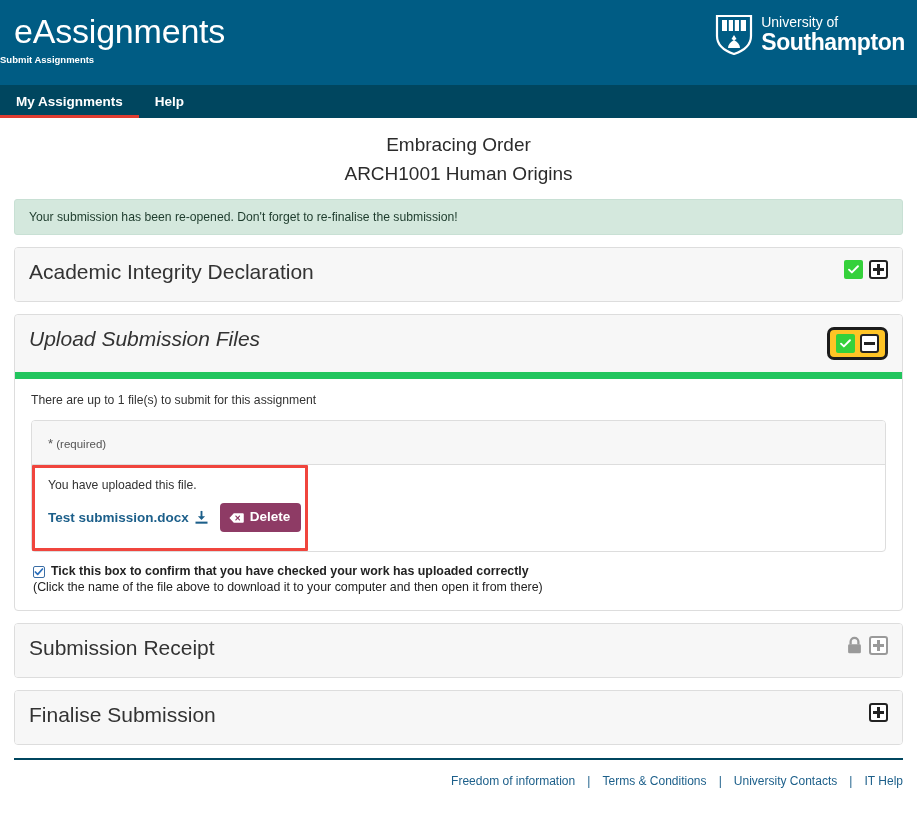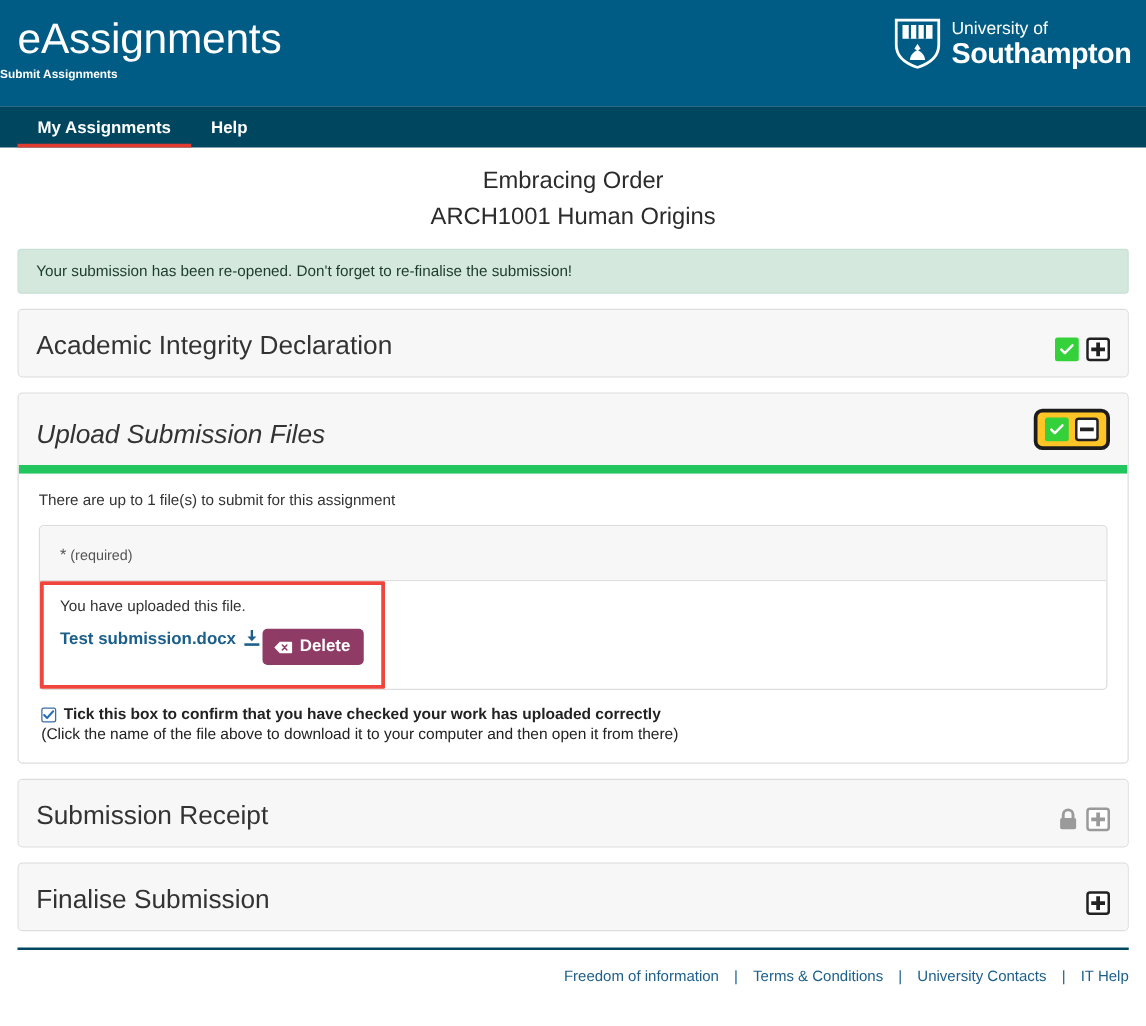--- a/index.html
+++ b/index.html
@@ -48,21 +48,20 @@
   .uni-wordmark { color: #fff; line-height: 1; font-family: "Liberation Sans", sans-serif; }
   .uni-wordmark .l1 { font-size: 14px; font-weight: 400; display:block; margin-bottom: 2px;}
   .uni-wordmark .l2 { font-size: 23px; font-weight: 700; display:block; letter-spacing: -0.4px;}
 
   
   .navbar {
     height: 33px;
     background: #00465f;
     display: flex;
     align-items: stretch;
-    padding-left: 14px;
     position: relative;
   }
   .nav-item {
     display: flex; align-items: center;
     padding: 0 16px;
     color: #ffffff;
     font-size: 13.5px;
     font-weight: 700;
     font-family: "Liberation Sans", sans-serif;
     cursor: pointer;
@@ -110,21 +109,21 @@
 
   
   .panel {
     margin-top: 12px;
     border: 1px solid #dddddd;
     border-radius: 4px;
     background: #ffffff;
   }
   .panel-head {
     display: flex;
-    align-items: flex-end;
+    align-items: flex-start;
     justify-content: space-between;
     background: #f7f7f7;
     padding: 12px 14px;
     border-radius: 4px 4px 0 0;
     min-height: 53px;
     cursor: pointer;
   }
   .panel.collapsed .panel-head { border-radius: 3px; }
   .panel-title {
     font-size: 21px;
@@ -204,22 +203,22 @@
     min-height: 86px;
   }
   .uploaded-text {
     font-size: 12.2px;
     color: #333;
     font-family: "Liberation Sans", sans-serif;
   }
   .file-row {
     margin-top: 11px;
     display: flex;
-    align-items: flex-start;
-    gap: 1px;
+    align-items: center;
+    gap: 11px;
   }
   .file-link {
     color: #1c5f8a;
     font-size: 13.5px;
     font-weight: 700;
     text-decoration: none;
     display: inline-flex;
     align-items: center;
     gap: 5px;
     font-family: "Liberation Sans", sans-serif;

